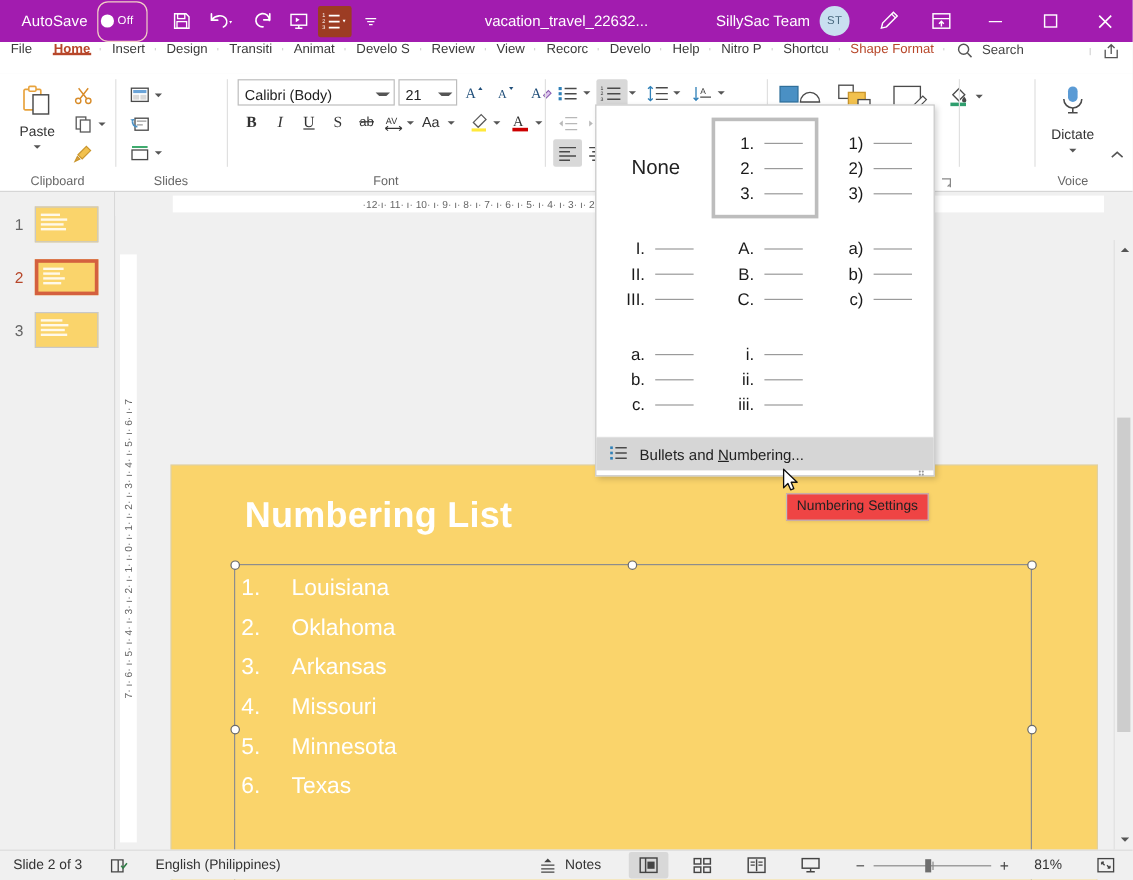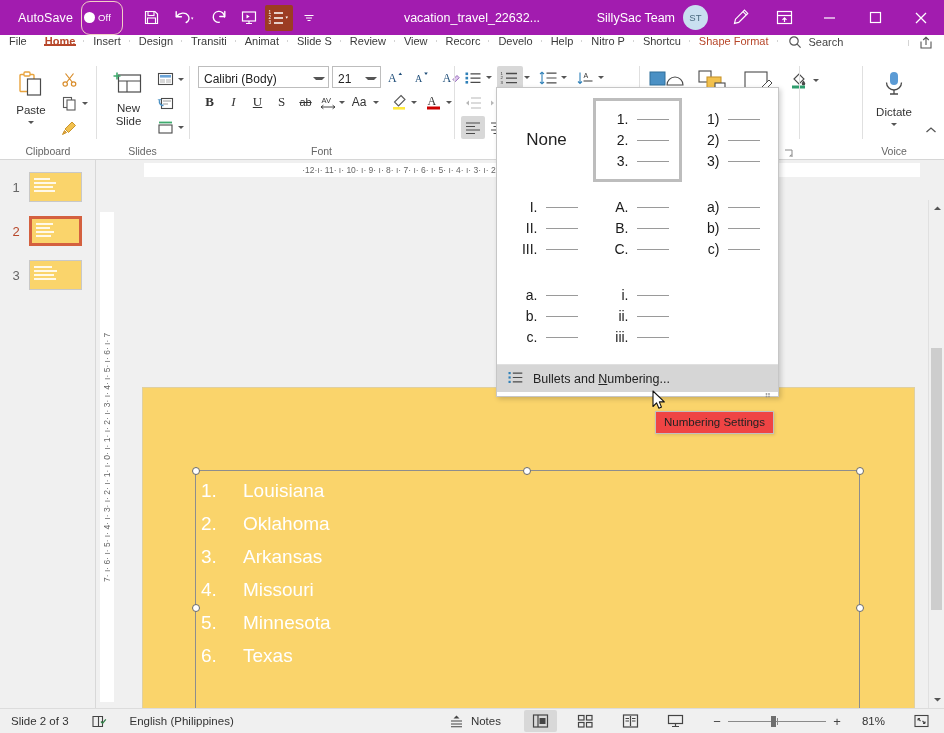--- a/index.html
+++ b/index.html
@@ -321,21 +321,21 @@
   </div>
 </div>
 
 <div class="tabbar">
   <div class="tab">File</div>
   <div class="tab home sep">Home</div>
   <div class="tab sep">Insert</div>
   <div class="tab sep">Design</div>
   <div class="tab sep">Transiti</div>
   <div class="tab sep">Animat</div>
-  <div class="tab sep">Slide S</div>
+  <div class="tab sep">Develo S</div>
   <div class="tab sep">Review</div>
   <div class="tab sep">View</div>
   <div class="tab sep">Recorc</div>
   <div class="tab sep">Develo</div>
   <div class="tab sep">Help</div>
   <div class="tab sep">Nitro P</div>
   <div class="tab sep">Shortcu</div>
   <div class="tab shapefmt sep">Shape Format</div>
   <div class="tab-search">
     <svg width="14" height="14" viewBox="0 0 14 14">
@@ -395,28 +395,20 @@
               </svg>
           </span>
         </div>
       </div>
     </div>
     <div class="rgroup-label">Clipboard</div>
   </div>
 
   <div class="rgroup" style="width:93px">
     <div class="rgroup-body" style="padding-left:8px">
-      <div class="bigbtn" style="width:50px">
-        <svg width="34" height="28" viewBox="0 0 34 28">
-            <rect x="6.5" y="5" width="22" height="17" fill="#fff" stroke="#4a4a4a" stroke-width="1.2"></rect>
-            <path d="M6.5 11h22M15 11v11" stroke="#4a4a4a" stroke-width="1.1"></path>
-            <path d="M5 2.5v7M1.5 6h7" stroke="#3fab6e" stroke-width="1.6"></path>
-          </svg>
-        <span class="lbl">New Slide</span>
-      </div>
       <div class="rowbtns" style="padding-top:2px">
         <div class="rowline">
           <span class="smallbtn">
             <svg width="19" height="17" viewBox="0 0 19 17">
                 <rect x="2.5" y="2.5" width="14" height="11" fill="#fff" stroke="#4a4a4a" stroke-width="1.1"></rect>
                 <rect x="4" y="4" width="11" height="2.6" fill="#6ba4d8"></rect>
                 <rect x="4" y="8" width="5" height="4" fill="#d8d8d8"></rect>
                 <rect x="10" y="8" width="5" height="4" fill="#d8d8d8"></rect>
               </svg>
           </span>
@@ -701,20 +693,21 @@
   <div class="ruler-h">
     <div class="ruler-h-inner">·12·ı· 11· ı· 10· ı· 9· ı· 8· ı· 7· ı· 6· ı· 5· ı· 4· ı· 3· ı· 2· ı· 1· ı· · · ı· 1· ı· 2· ı· 3· ı· 4· ı· 5· ı· 6· ı· 7· ı· 8· ı· 9· ı· 10· ı· 11· ı· 12· ı</div>
   </div>
 
   <div class="ruler-v">
     <span>7· ı· 6· ı· 5· ı· 4· ı· 3· ı· 2· ı· 1· ı· 0· ı· 1· ı· 2· ı· 3· ı· 4· ı· 5· ı· 6· ı· 7</span>
   </div>
 
   <div class="slide-area">
     <div class="slide">
+      <div class="slide-title">Numbering List</div>
       <div class="slide-list">
         <div class="li">
           <span class="n">1.</span>
           <span class="t">Louisiana</span>
         </div>
         <div class="li">
           <span class="n">2.</span>
           <span class="t">Oklahoma</span>
         </div>
         <div class="li">

